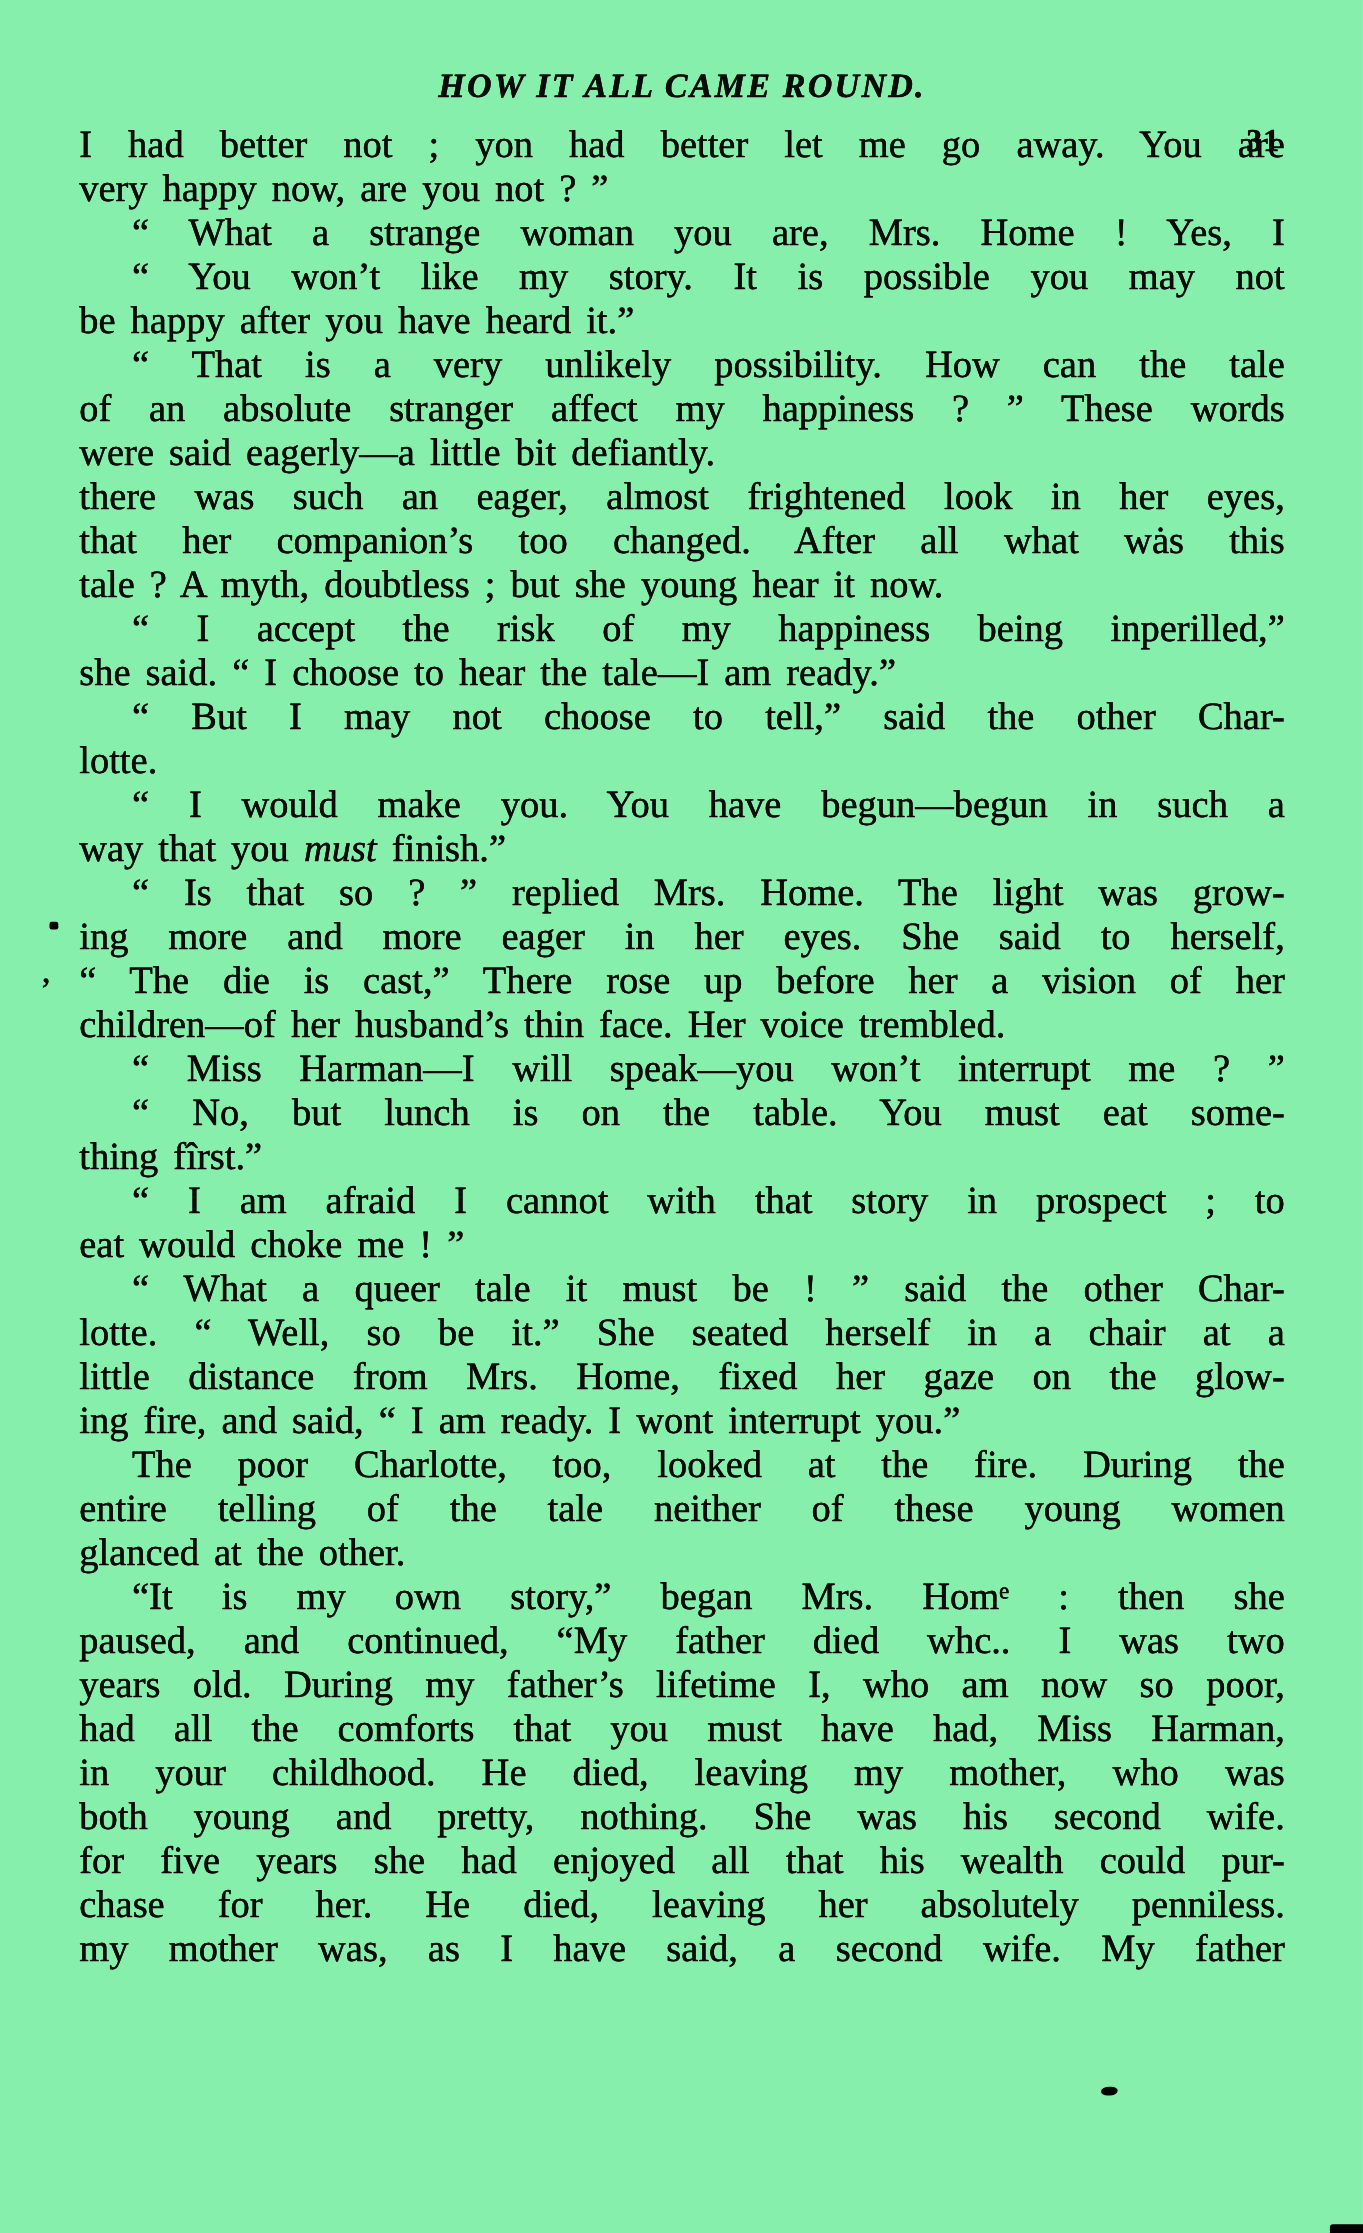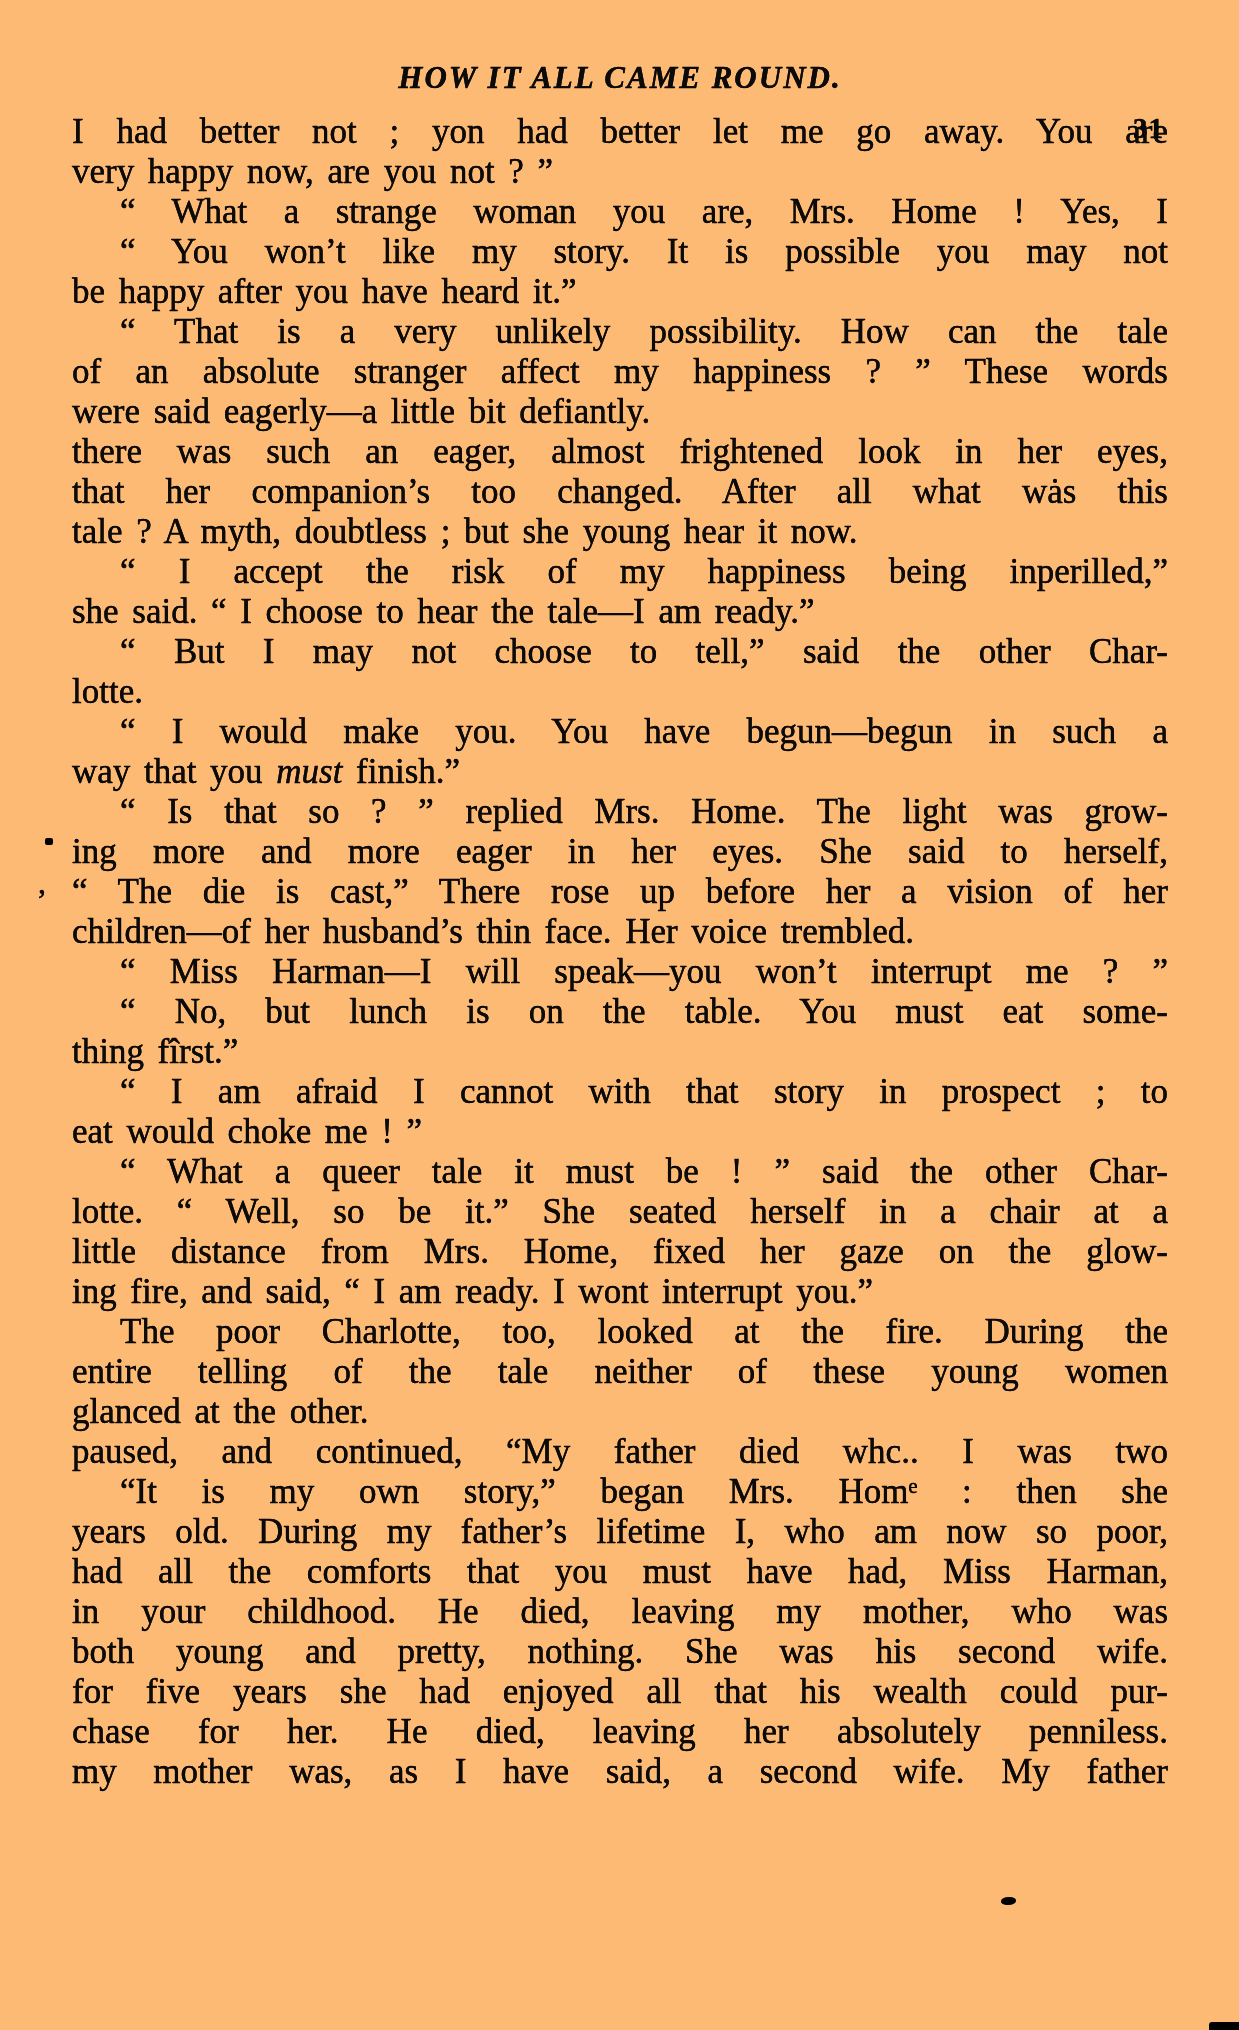--- a/index.html
+++ b/index.html
@@ -4,21 +4,21 @@
 <style>
   html, body {
     margin: 0;
     padding: 0;
     background: #ffffff;
   }
   .page {
     position: relative;
     width: 1239px;
     height: 2030px;
-    background: #fdba74;
+    background: #86efac;
     overflow: hidden;
     font-family: "Liberation Serif", "DejaVu Serif", "DejaVu Sans", serif;
     color: #0b0b0b;
     -webkit-text-stroke: 0.35px #000;
     text-shadow: 0 0 0.5px rgba(0,0,0,0.85);
   }
   .header-row {
     position: absolute;
     top: 60px;
     left: 72px;
@@ -134,22 +134,22 @@
       <div class="line al">thing fîrst.”</div>
       <div class="line aj ind">“ I am afraid I cannot with that story in prospect ;  to</div>
       <div class="line al">eat would choke me ! ”</div>
       <div class="line aj ind">“ What a queer tale it must be ! ” said the other Char-</div>
       <div class="line aj">lotte.   “ Well, so be it.”   She seated herself in a chair at a</div>
       <div class="line aj">little distance from Mrs. Home, fixed her gaze on the glow-</div>
       <div class="line al">ing fire, and said, “ I am ready.   I wont interrupt you.”</div>
       <div class="line aj ind">The poor Charlotte, too, looked at the fire.   During the</div>
       <div class="line aj">entire telling of the tale neither of these young women</div>
       <div class="line al">glanced at the other.</div>
+      <div class="line aj ind">“It is my own story,” began Mrs. Homᵉ :   then she</div>
       <div class="line aj">paused, and continued, “My father died whc.. I was two</div>
-      <div class="line aj ind">“It is my own story,” began Mrs. Homᵉ :   then she</div>
       <div class="line aj">years old.  During my father’s lifetime I, who am now so poor,</div>
       <div class="line aj">had all the comforts that you must have had, Miss Harman,</div>
       <div class="line aj">in your childhood.   He died, leaving my mother, who was</div>
       <div class="line aj">both young and pretty, nothing.   She was his second wife.</div>
       <div class="line aj">for five years she had enjoyed all that his wealth could pur-</div>
       <div class="line aj">chase for her.   He died, leaving her absolutely penniless.</div>
       <div class="line aj">my mother was, as I have said, a second wife.   My father</div>
     </div>
 
   <div class="margin-dot"></div>

